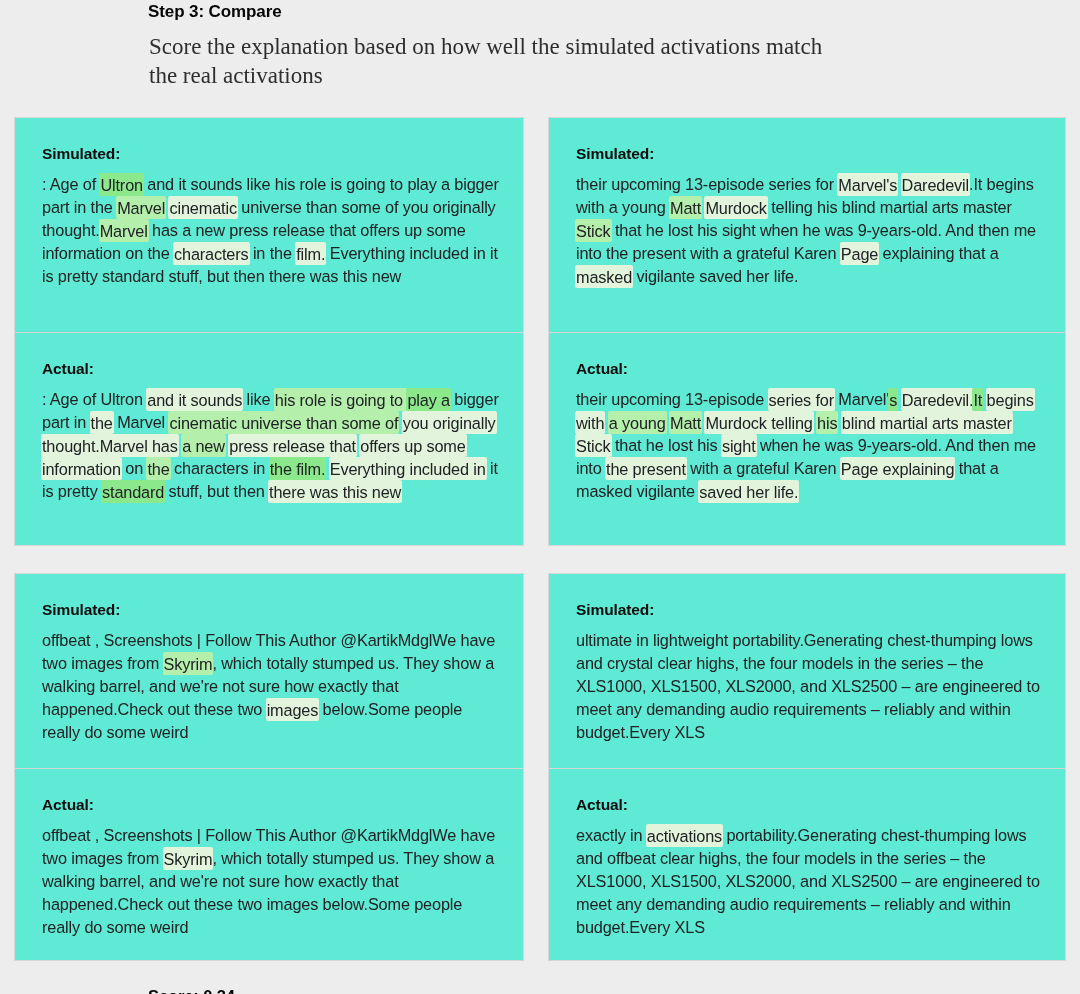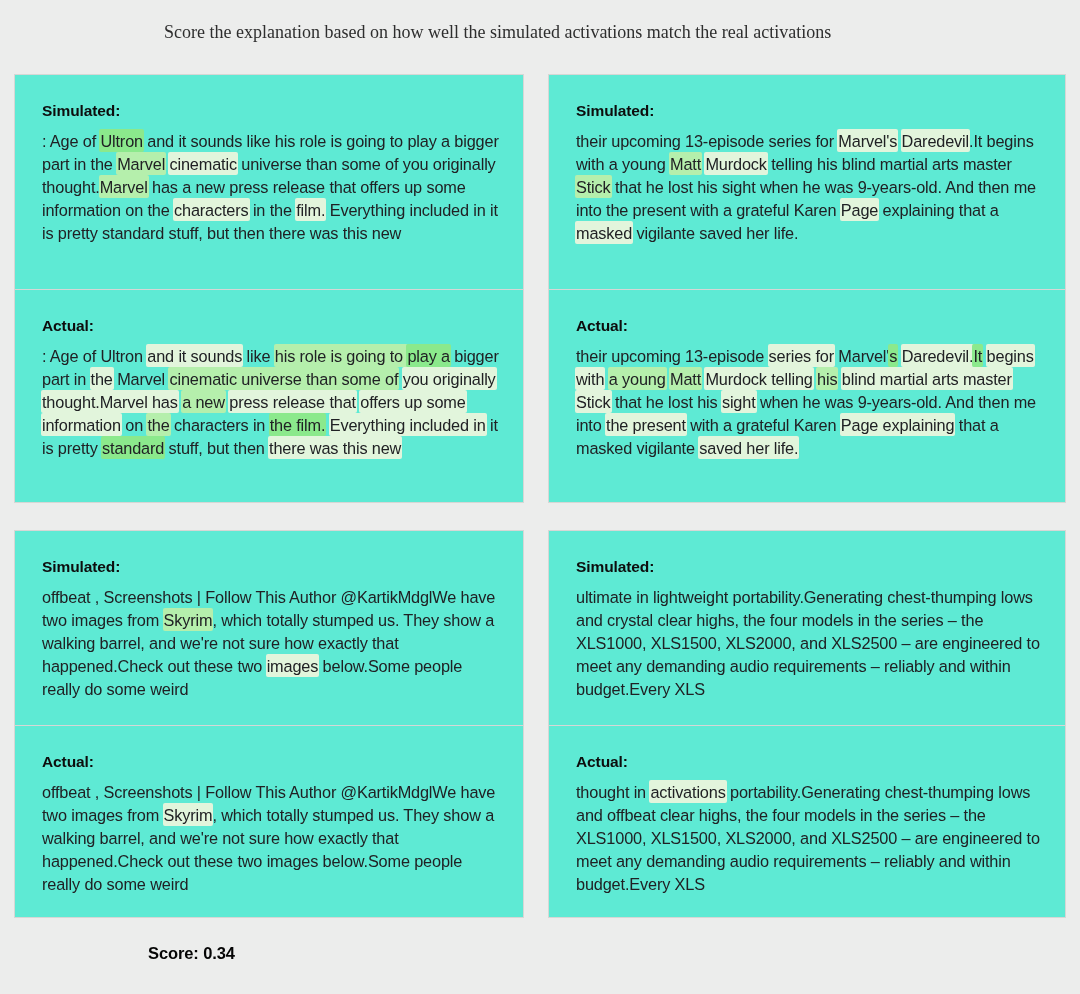--- a/index.html
+++ b/index.html
@@ -10,23 +10,23 @@
     font-family:"Liberation Sans","DejaVu Sans",sans-serif;
     color:#1f2123;
   }
   .header { padding:2px 0 0 148px; }
   .step-title {
     margin:0 0 11px 0;
     font-size:17px; font-weight:700; color:#050505;
     letter-spacing:-0.1px;
   }
   .step-subtitle {
-    margin:16px; max-width:700px;
+    margin:1px; max-width:700px;
     font-family:"Liberation Serif","DejaVu Serif",serif;
-    font-size:18px; line-height:28.5px; color:#2e2e2e;
+    font-size:23px; line-height:28.5px; color:#2e2e2e;
   }
   .grid {
     margin-top:27px;
     padding:0 14px;
     display:grid;
     grid-template-columns:510px 518px;
     column-gap:24px;
     row-gap:27px;
   }
   .quadrant {
@@ -62,20 +62,21 @@
     font-size:16.5px; font-weight:700; color:#050505;
     letter-spacing:-0.1px;
   }
 </style>
 </head>
 <body>
 
 <div class="page">
 
   <div class="header">
+    <h2 class="step-title">Step 3: Compare</h2>
     <p class="step-subtitle">Score the explanation based on how well the simulated activations match the real activations</p>
   </div>
 
   <div class="grid">
 
     <section class="quadrant row1">
       <div class="box sim">
         <div class="section-label">Simulated:</div>
         <p class="tokens"><span>: Age of </span><span class="hl" style="background-color: rgb(139, 233, 140);">Ultron</span><span> and it sounds like his role is going to play a bigger part in the </span><span class="hl" style="background-color: rgb(181, 239, 172);">Marvel</span><span> </span><span class="hl" style="background-color: rgb(226, 245, 220);">cinematic</span><span> universe than some of you originally thought.</span><span class="hl" style="background-color: rgb(181, 239, 172);">Marvel</span><span> has a new press release that offers up some information on the </span><span class="hl" style="background-color: rgb(226, 245, 220);">characters</span><span> in the </span><span class="hl" style="background-color: rgb(226, 245, 220);">film.</span><span> Everything included in it is pretty standard stuff, but then there was this new</span></p>
       </div>
@@ -107,21 +108,21 @@
       </div>
     </section>
 
     <section class="quadrant row2">
       <div class="box sim">
         <div class="section-label">Simulated:</div>
         <p class="tokens"><span>ultimate in lightweight portability.Generating chest-thumping lows and crystal clear highs, the four models in the series – the XLS1000, XLS1500, XLS2000, and XLS2500 – are engineered to meet any demanding audio requirements – reliably and within budget.Every XLS</span></p>
       </div>
       <div class="box act">
         <div class="section-label">Actual:</div>
-        <p class="tokens"><span>thought in </span><span class="hl" style="background-color: rgb(226, 245, 220);">activations</span><span> portability.Generating chest-thumping lows and offbeat clear highs, the four models in the series – the XLS1000, XLS1500, XLS2000, and XLS2500 – are engineered to meet any demanding audio requirements – reliably and within budget.Every XLS</span></p>
+        <p class="tokens"><span>exactly in </span><span class="hl" style="background-color: rgb(226, 245, 220);">activations</span><span> portability.Generating chest-thumping lows and offbeat clear highs, the four models in the series – the XLS1000, XLS1500, XLS2000, and XLS2500 – are engineered to meet any demanding audio requirements – reliably and within budget.Every XLS</span></p>
       </div>
     </section>
 
   </div>
 
   <div class="score">Score: 0.34</div>
 
 </div>
 
 </body></html>

